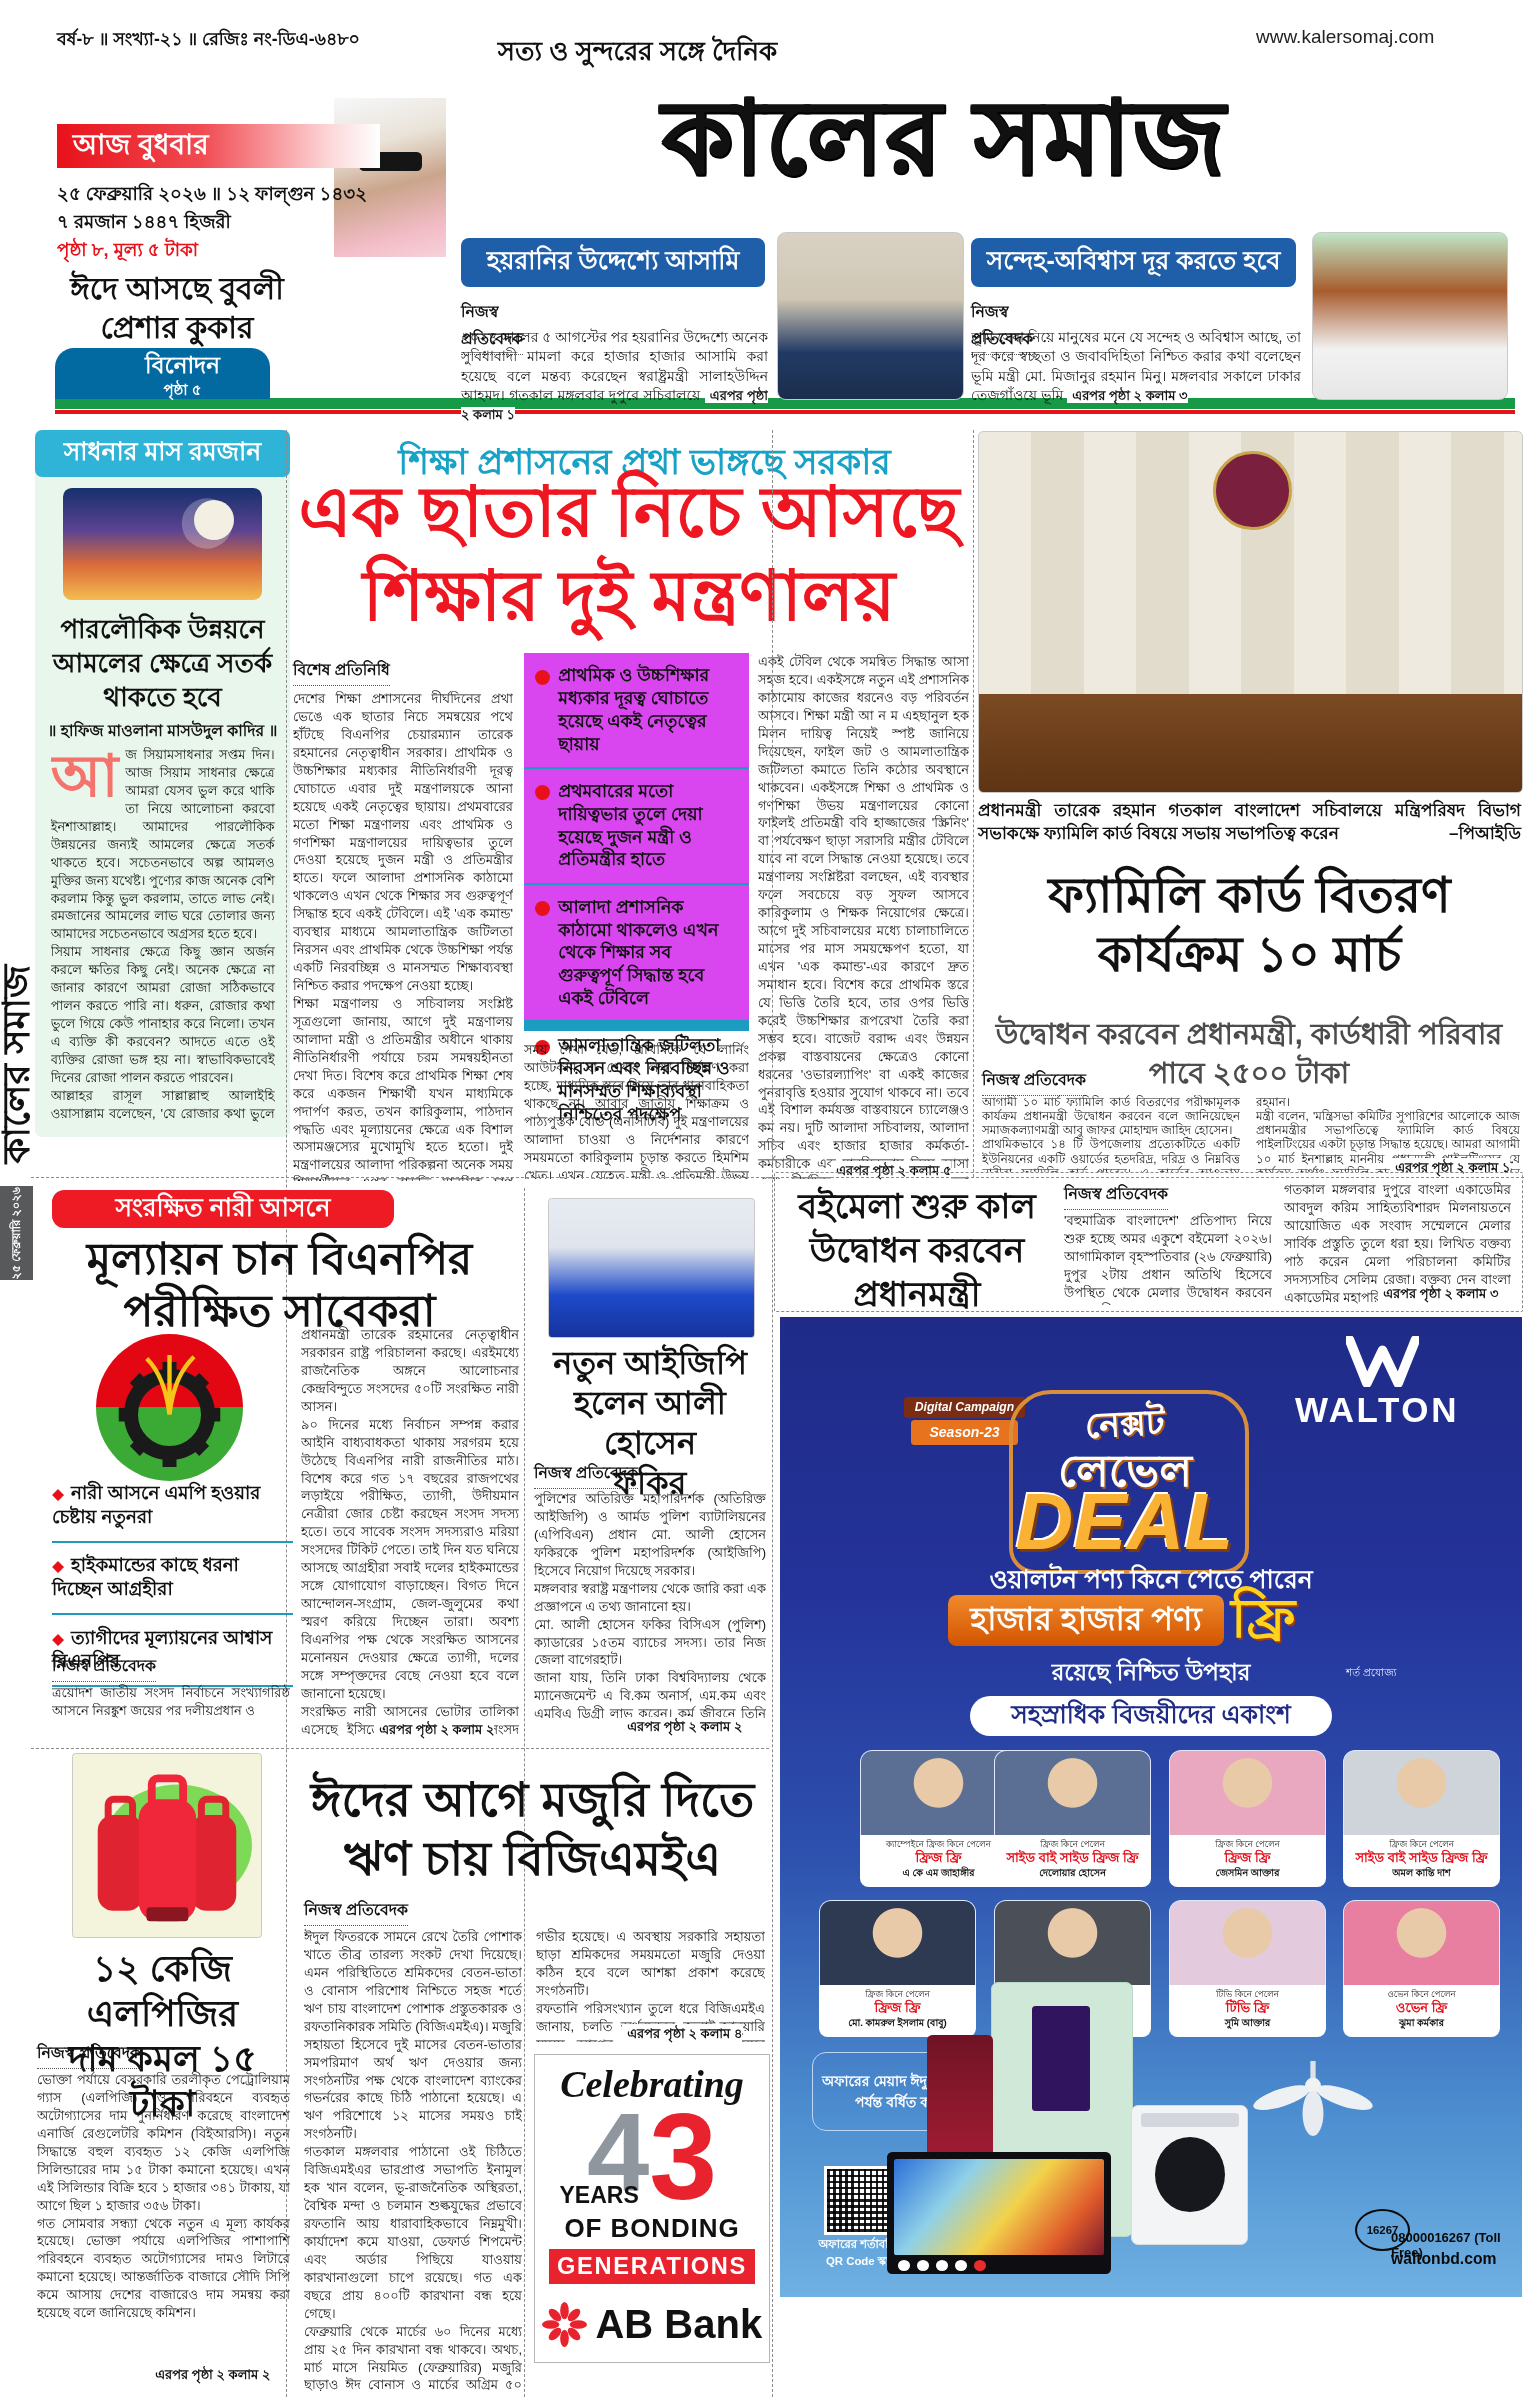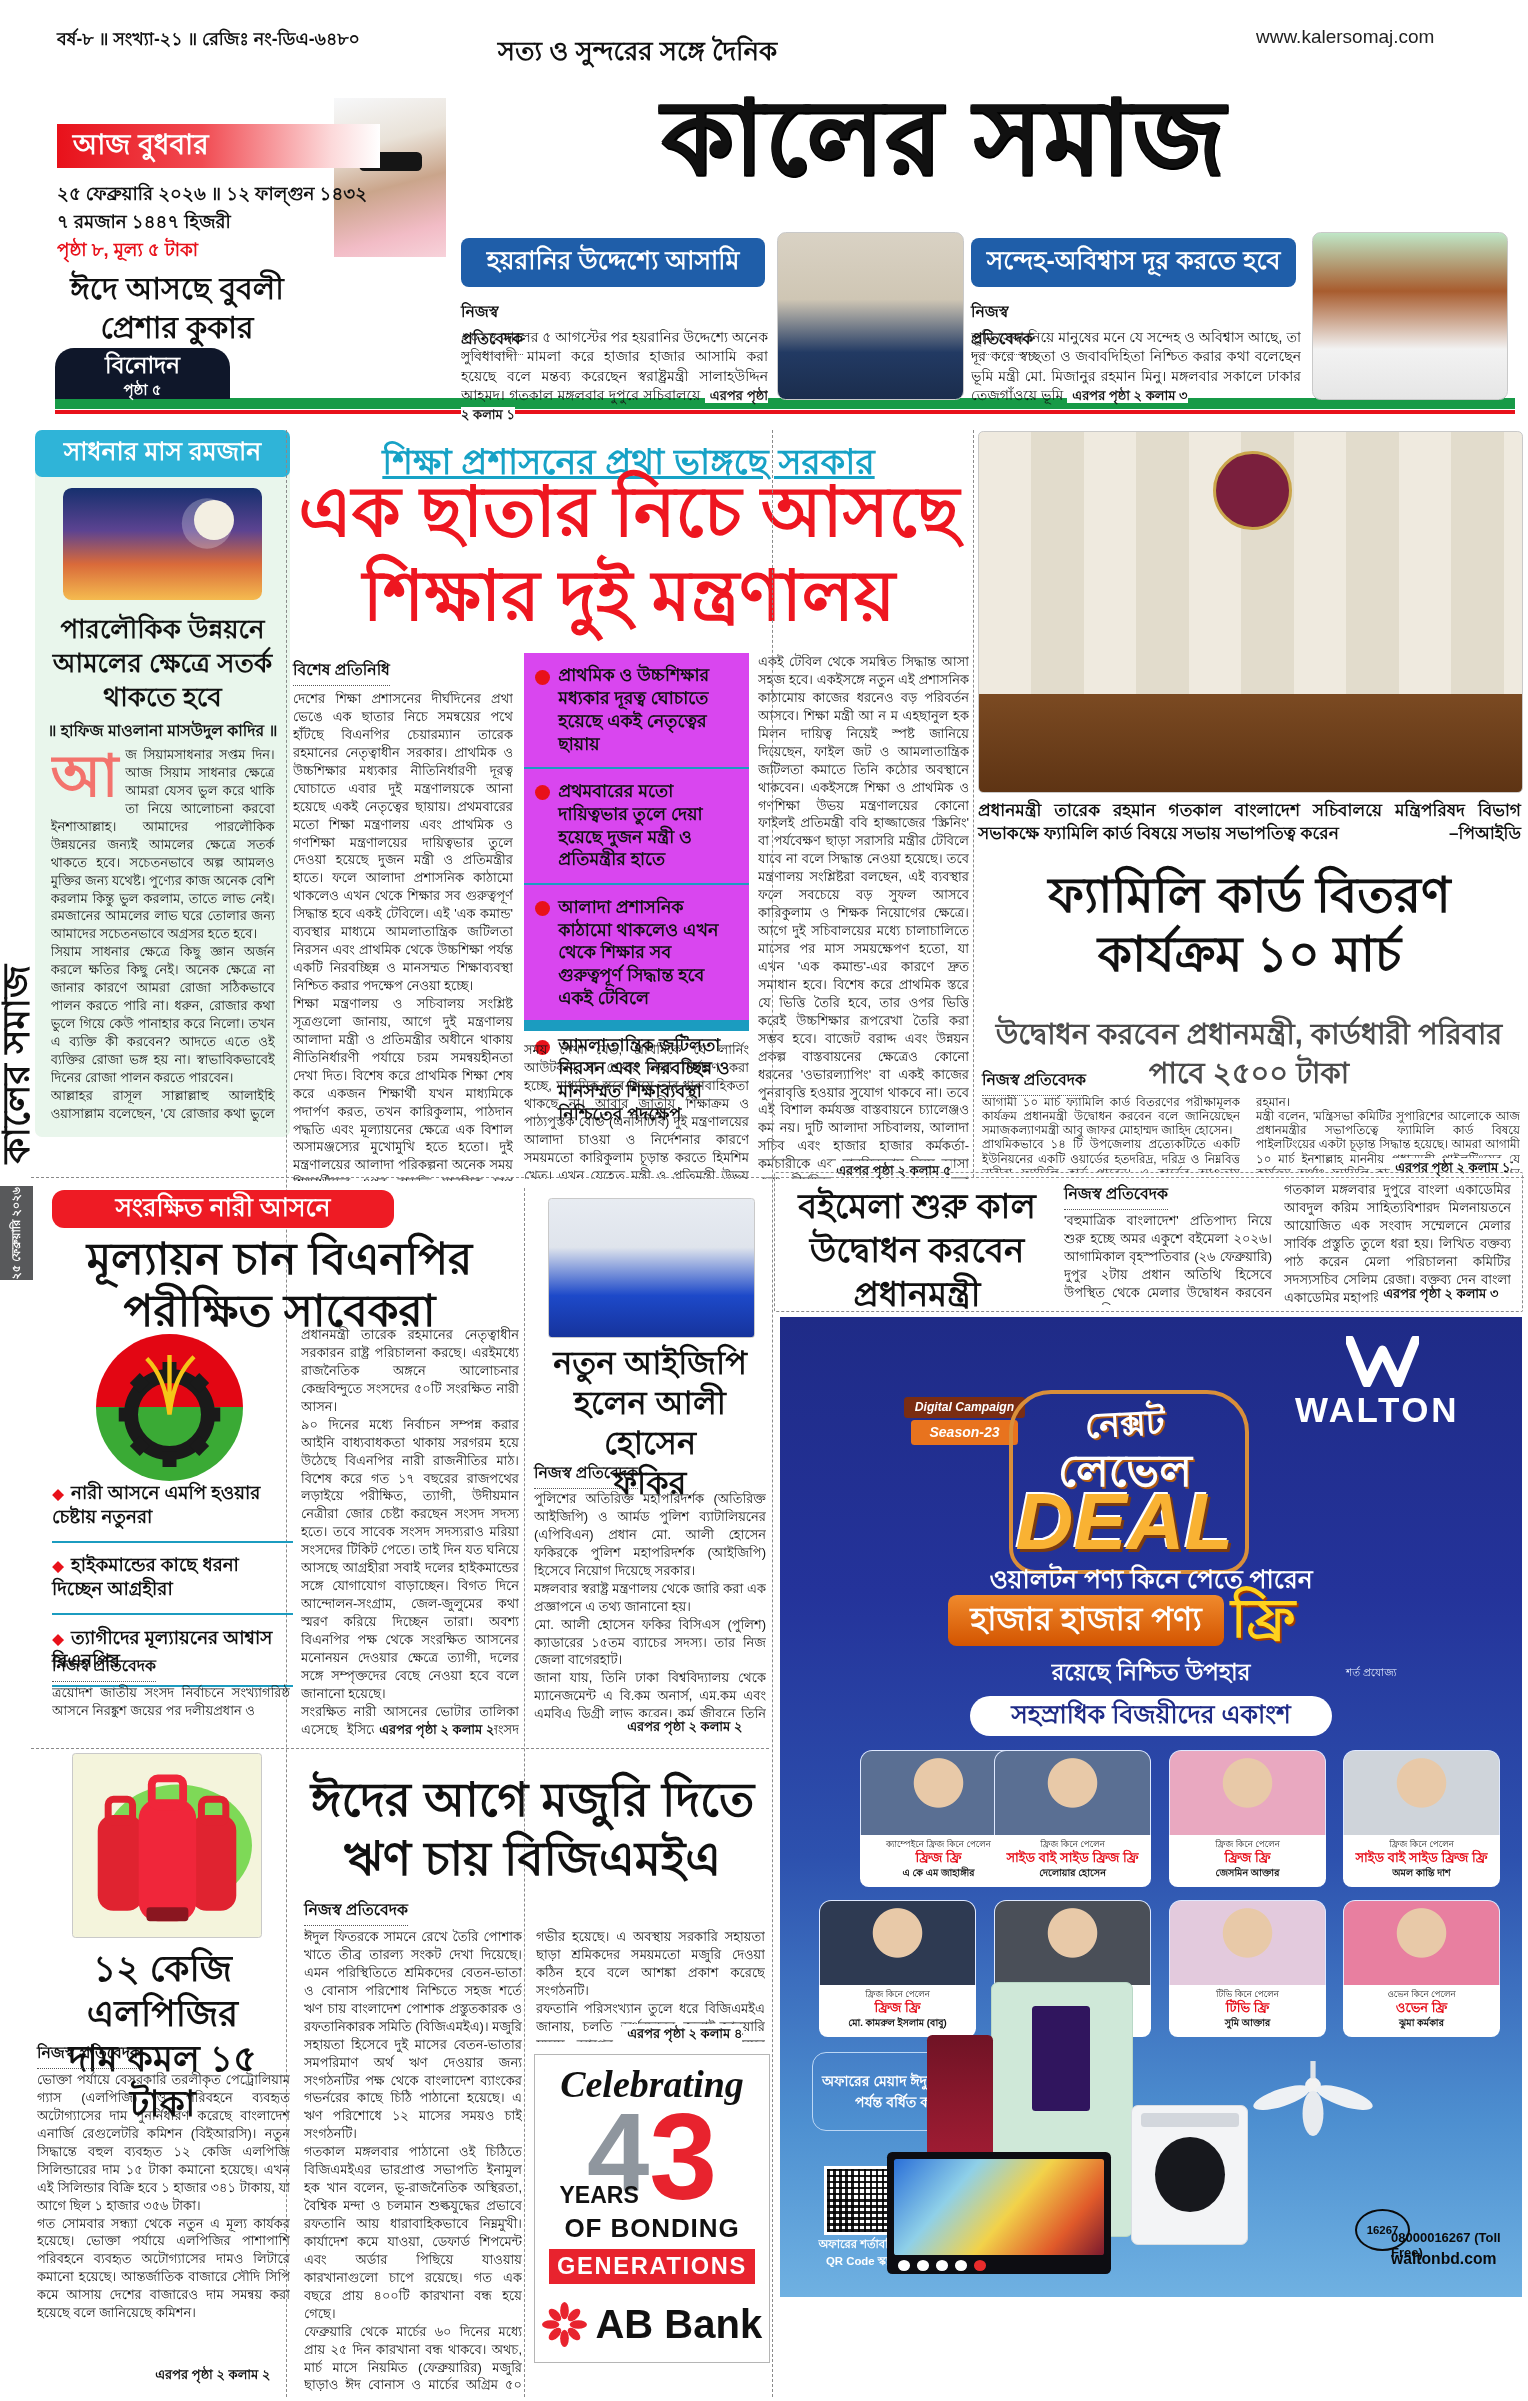--- a/index.html
+++ b/index.html
@@ -18,21 +18,21 @@
   
   .issue{font-size:17.5px;font-weight:bold;}
   .site{font-size:19px;color:#222;}
   .tagline{font-size:26px;font-weight:bold;}
   .title{font-size:103px;font-weight:900;letter-spacing:1.7px;text-shadow:1.7px 0 #000,0 1.7px #000,1.7px 1.7px #000;}
   .today{background:linear-gradient(90deg,#e8111a 0%,#f14b52 45%,#fcd9da 85%,#ffffff 100%);color:#fff;font-weight:bold;font-size:28px;display:flex;align-items:center;padding-left:15.7px;}
   .dateline{font-size:18.3px;font-weight:bold;}
   .price{font-size:18.3px;font-weight:bold;color:#e8111a;}
   
   .promo-h{font-size:30px;font-weight:900;line-height:1.3;}
-  .tab{background:#0f172a;color:#fff;border-radius:19px 19px 0 0;text-align:center;}
+  .tab{background:#0369a1;color:#fff;border-radius:19px 19px 0 0;text-align:center;padding-left:40px;}
   .band-g{background:#179a47;}
   .band-r{background:#e8111a;}
   
   .rbox{background:#e9f6ec;border-radius:7px;}
   .rhead{background:#2fb4d8;color:#fff;border-radius:7px;font-weight:bold;font-size:25px;display:flex;align-items:center;justify-content:center;}
   .rheadline{font-size:26px;font-weight:900;line-height:1.3;}
   .dropcap{float:left;font-size:58px;line-height:.85;color:#f3736d;font-weight:900;padding-right:7px;padding-top:5.2px;}
   
   .kicker{color:#17a2c6;font-weight:900;font-size:35px;}
   .lead-h{color:#ee1620;font-weight:900;font-size:70px;line-height:1.12;}
@@ -161,21 +161,21 @@
     <div class="abs rheadline ctr" style="left:7px;top:183px;width:241px;">পারলৌকিক উন্নয়নে আমলের ক্ষেত্রে সতর্ক থাকতে হবে</div>
     <div class="abs ctr" style="left:7px;top:288px;width:241px;font-weight:bold;font-size:15.7px;">॥ হাফিজ মাওলানা মাসউদুল কাদির ॥</div>
     <div class="abs body-txt j" style="left:15.7px;top:316px;width:224px;height:377px;">
       <span class="dropcap">আ</span><span class="pre">জ সিয়ামসাধনার সপ্তম দিন। আজ সিয়াম সাধনার ক্ষেত্রে আমরা যেসব ভুল করে থাকি তা নিয়ে আলোচনা করবো ইনশাআল্লাহ। আমাদের পারলৌকিক উন্নয়নের জন্যই আমলের ক্ষেত্রে সতর্ক থাকতে হবে। সচেতনভাবে অল্প আমলও মুক্তির জন্য যথেষ্ট। পুণ্যের কাজ অনেক বেশি করলাম কিন্তু ভুল করলাম, তাতে লাভ নেই। রমজানের আমলের লাভ ঘরে তোলার জন্য আমাদের সচেতনভাবে অগ্রসর হতে হবে।
 সিয়াম সাধনার ক্ষেত্রে কিছু জ্ঞান অর্জন করলে ক্ষতির কিছু নেই। অনেক ক্ষেত্রে না জানার কারণে আমরা রোজা সঠিকভাবে পালন করতে পারি না। ধরুন, রোজার কথা ভুলে গিয়ে কেউ পানাহার করে নিলো। তখন এ ব্যক্তি কী করবেন? আদতে এতে ওই ব্যক্তির রোজা ভঙ্গ হয় না। স্বাভাবিকভাবেই দিনের রোজা পালন করতে পারবেন।
 আল্লাহর রাসূল সাল্লাল্লাহু আলাইহি ওয়াসাল্লাম বলেছেন, 'যে রোজার কথা ভুলে গিয়ে পানাহার করে বসে সে যেনো তার রোজা অব্যাহত রাখে কারণ তাকে আল্লাহ তাআলা পানাহার করিয়েছেন।' (মুসলিম)
 শুধু তাই নয়, সাহরি খেতে কিংবা ইফতার</span> 
     </div>
   </div>
 
-  <div class="abs kicker ctr" style="left:288px;top:435px;width:681px;text-decoration:underline;">শিক্ষা প্রশাসনের প্রথা ভাঙ্গছে সরকার</div>
+  <div class="abs kicker ctr" style="left:304px;top:435px;width:681px;">শিক্ষা প্রশাসনের প্রথা ভাঙ্গছে সরকার</div>
   <div class="abs lead-h ctr" style="left:262px;top:473px;width:734px;">এক ছাতার নিচে আসছে</div>
   <div class="abs lead-h ctr" style="left:262px;top:557px;width:734px;">শিক্ষার দুই মন্ত্রণালয়</div>
   <div class="abs" style="left:293px;top:657px;"><span class="byline">বিশেষ প্রতিনিধি</span></div>
 
   <div class="abs body-txt j pre" style="left:293px;top:690px;width:220px;height:491px;">দেশের শিক্ষা প্রশাসনের দীর্ঘদিনের প্রথা ভেঙে এক ছাতার নিচে সমন্বয়ের পথে হাঁটছে বিএনপির চেয়ারম্যান তারেক রহমানের নেতৃত্বাধীন সরকার। প্রাথমিক ও উচ্চশিক্ষার মধ্যকার নীতিনির্ধারণী দূরত্ব ঘোচাতে এবার দুই মন্ত্রণালয়কে আনা হয়েছে একই নেতৃত্বের ছায়ায়। প্রথমবারের মতো শিক্ষা মন্ত্রণালয় এবং প্রাথমিক ও গণশিক্ষা মন্ত্রণালয়ের দায়িত্বভার তুলে দেওয়া হয়েছে দুজন মন্ত্রী ও প্রতিমন্ত্রীর হাতে। ফলে আলাদা প্রশাসনিক কাঠামো থাকলেও এখন থেকে শিক্ষার সব গুরুত্বপূর্ণ সিদ্ধান্ত হবে একই টেবিলে। এই 'এক কমান্ড' ব্যবস্থার মাধ্যমে আমলাতান্ত্রিক জটিলতা নিরসন এবং প্রাথমিক থেকে উচ্চশিক্ষা পর্যন্ত একটি নিরবচ্ছিন্ন ও মানসম্মত শিক্ষাব্যবস্থা নিশ্চিত করার পদক্ষেপ নেওয়া হচ্ছে।
 শিক্ষা মন্ত্রণালয় ও সচিবালয় সংশ্লিষ্ট সূত্রগুলো জানায়, আগে দুই মন্ত্রণালয় আলাদা মন্ত্রী ও প্রতিমন্ত্রীর অধীনে থাকায় নীতিনির্ধারণী পর্যায়ে চরম সমন্বয়হীনতা দেখা দিত। বিশেষ করে প্রাথমিক শিক্ষা শেষ করে একজন শিক্ষার্থী যখন মাধ্যমিকে পদার্পণ করত, তখন কারিকুলাম, পাঠদান পদ্ধতি এবং মূল্যায়নের ক্ষেত্রে এক বিশাল অসামঞ্জস্যের মুখোমুখি হতে হতো। দুই মন্ত্রণালয়ের আলাদা পরিকল্পনা অনেক সময় শিক্ষার্থীদের ওপর বাড়তি মানসিক চাপ তৈরি করত। এই দূরত্ব ঘোচাতেই এবার একই নেতৃত্বকে দুই দপ্তরের চাবিকাঠি দেওয়া হয়েছে। মন্ত্রণালয়ের একজন পদস্থ কর্মকর্তা জানান, সমন্বয় না থাকার কারণে প্রাথমিক ও গণশিক্ষা মন্ত্রণালয় তাদের মতো করে প্রকল্প নিত, আর শিক্ষা মন্ত্রণালয় কাজ করত ভিন্ন ধারায়। অনেক</div>
 
   <div class="abs bbox" style="left:524px;top:653px;width:225px;height:367px;">
     <div class="bitem">
         <span class="bdot"></span>

